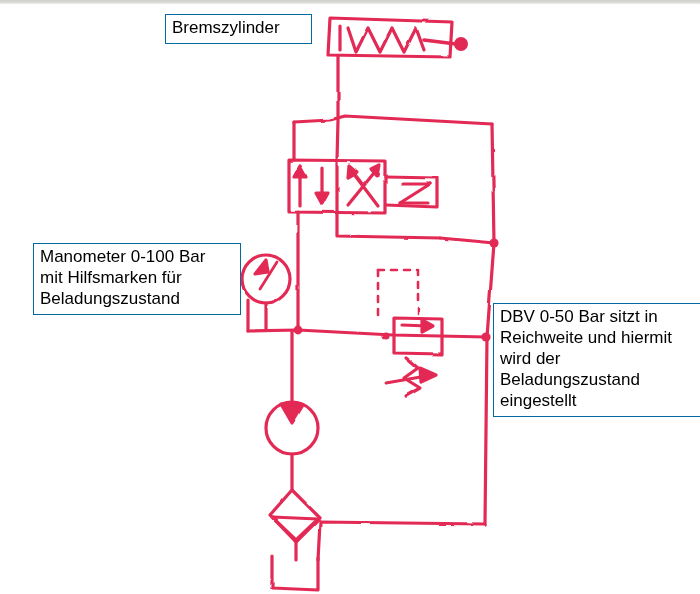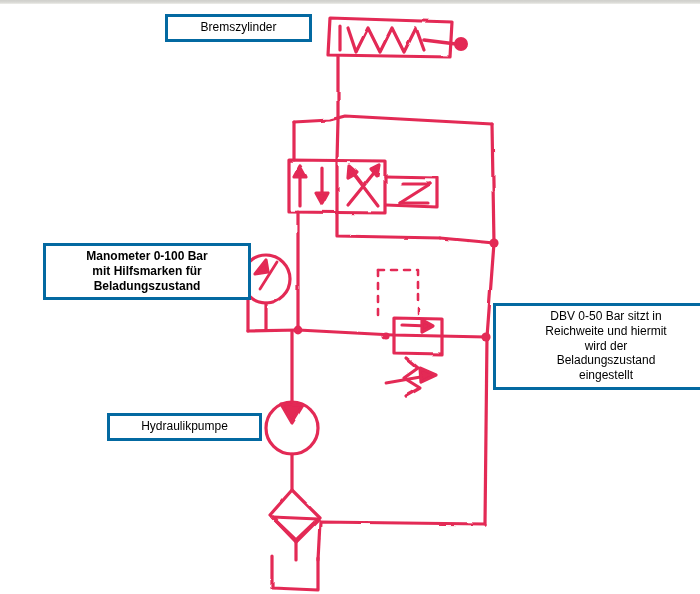--- a/index.html
+++ b/index.html
@@ -21,41 +21,40 @@
     width: 700px; height: 4px;
     background: linear-gradient(to bottom, #cfcfcb 0%, #d8d8d4 55%, #eeeeea 100%);
   }
   #sketch {
     position: absolute;
     left: 0; top: 0;
   }
   .label-box {
     position: absolute;
     box-sizing: border-box;
-    border: 3px solid #0369a1;
+    border: 1px solid #0369a1;
     background: #ffffff;
     color: #000000;
-    text-align: center;
+    text-align: left;
     line-height: 1.23;
-    font-size: 12px;
+    font-size: 17px;
     padding: 3px 6px 4px 6px;
     white-space: pre-line;
   }
   #label-bremszylinder {
     left: 165px; top: 14px;
     width: 147px;
   }
   #label-wegeventil {
     left: 107px; top: 127px;
     width: 175px;
   }
   #label-manometer {
-    left: 43px; top: 243px;
+    left: 33px; top: 243px;
     width: 208px;
-    font-weight: bold;
   }
   #label-dbv {
     left: 493px; top: 303px;
     width: 226px;
   }
   #label-pumpe {
     left: 107px; top: 413px;
     width: 155px;
   }
 </style>
@@ -186,15 +185,14 @@
   <div class="label-box" id="label-manometer">Manometer 0-100 Bar
 mit Hilfsmarken für
 Beladungszustand</div>
 
   <div class="label-box" id="label-dbv">DBV 0-50 Bar sitzt in
 Reichweite und hiermit
 wird der
 Beladungszustand
 eingestellt</div>
 
-  <div class="label-box" id="label-pumpe">Hydraulikpumpe</div>
 
 </div>
 
 </body></html>

